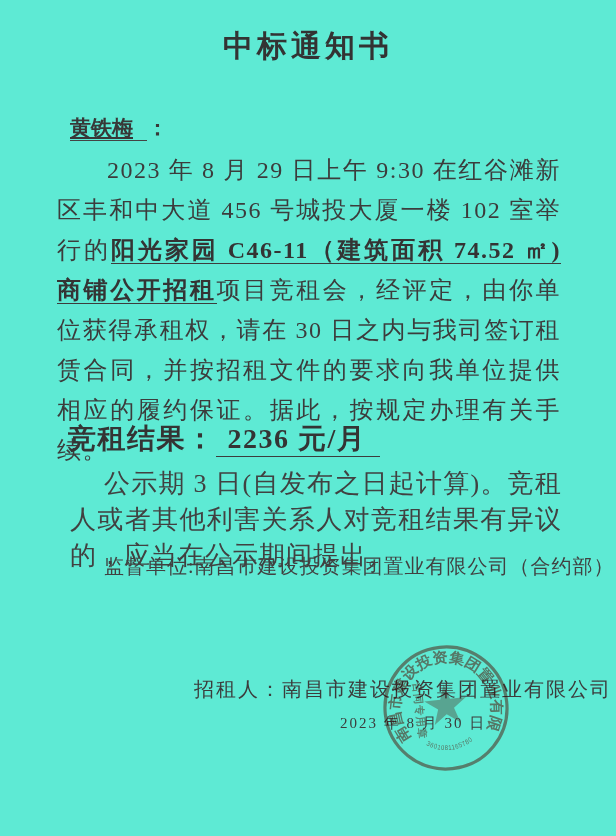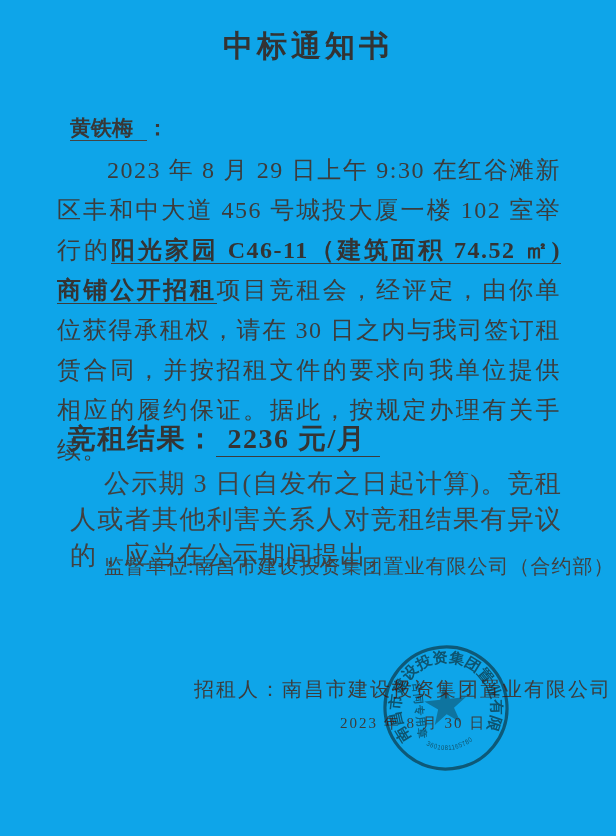--- a/index.html
+++ b/index.html
@@ -1,38 +1,39 @@
 <!DOCTYPE html>
 <html><head>
 <meta charset="utf-8">
 <style>
   html,body { margin:0; padding:0; background:#ffffff; }
   .page {
     position:relative;
     width:616px; height:836px;
-    background:#0ea5e9;
+    background:#5eead4;
     font-family:"Liberation Serif","DejaVu Serif",serif;
     color:#3c3c3c;
     overflow:hidden;
   }
   .abs { position:absolute; }
   .doc-title {
     left:0; top:26px; width:616px;
     text-align:center;
     font-size:30px; font-weight:700;
     letter-spacing:4px;
     color:#333;
   }
   .salutation {
     left:70px; top:114px;
     font-size:21px; font-weight:700; color:#383838;
   }
   .salutation .name {
     border-bottom:1.5px solid #444;
     padding-right:14px;
+    text-decoration:underline;
   }
   .body-par {
     left:57px; top:150px; width:504px;
     font-size:24px; line-height:40px;
     text-align:justify; text-justify:inter-character;
     text-indent:50px; letter-spacing:1.5px;
     color:#3c3c3c;
   }
   .hl {
     font-weight:700;

